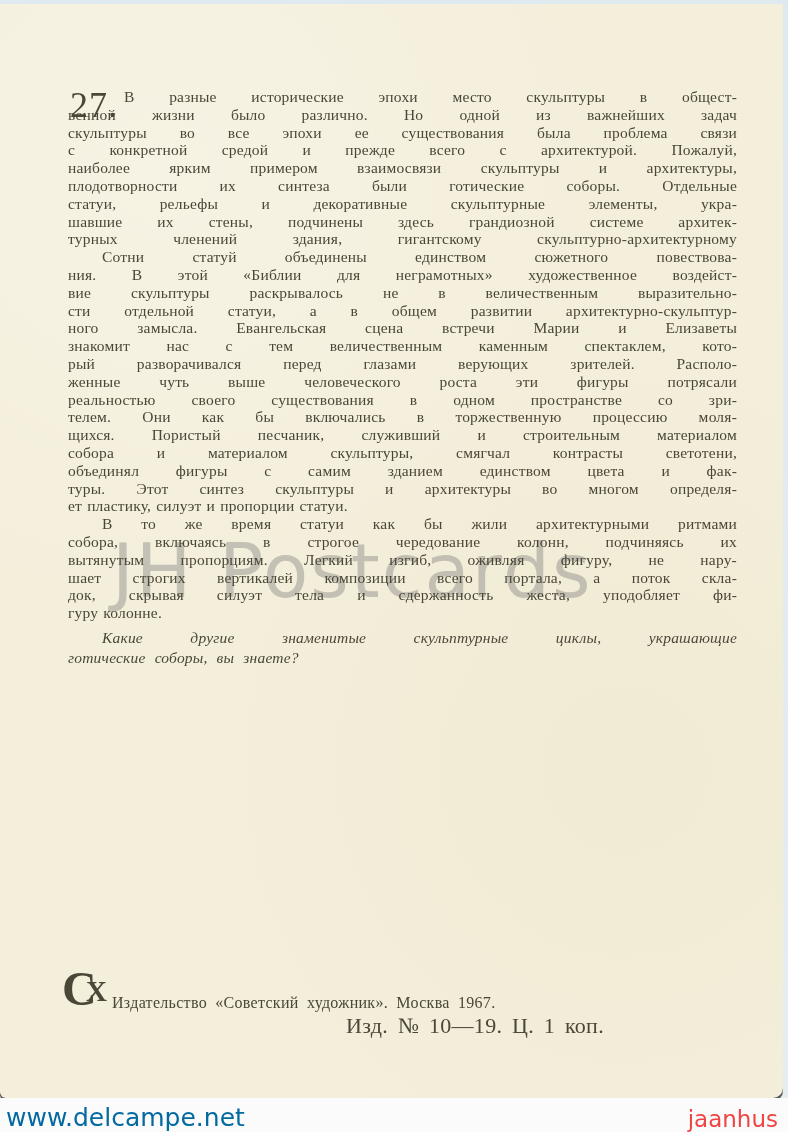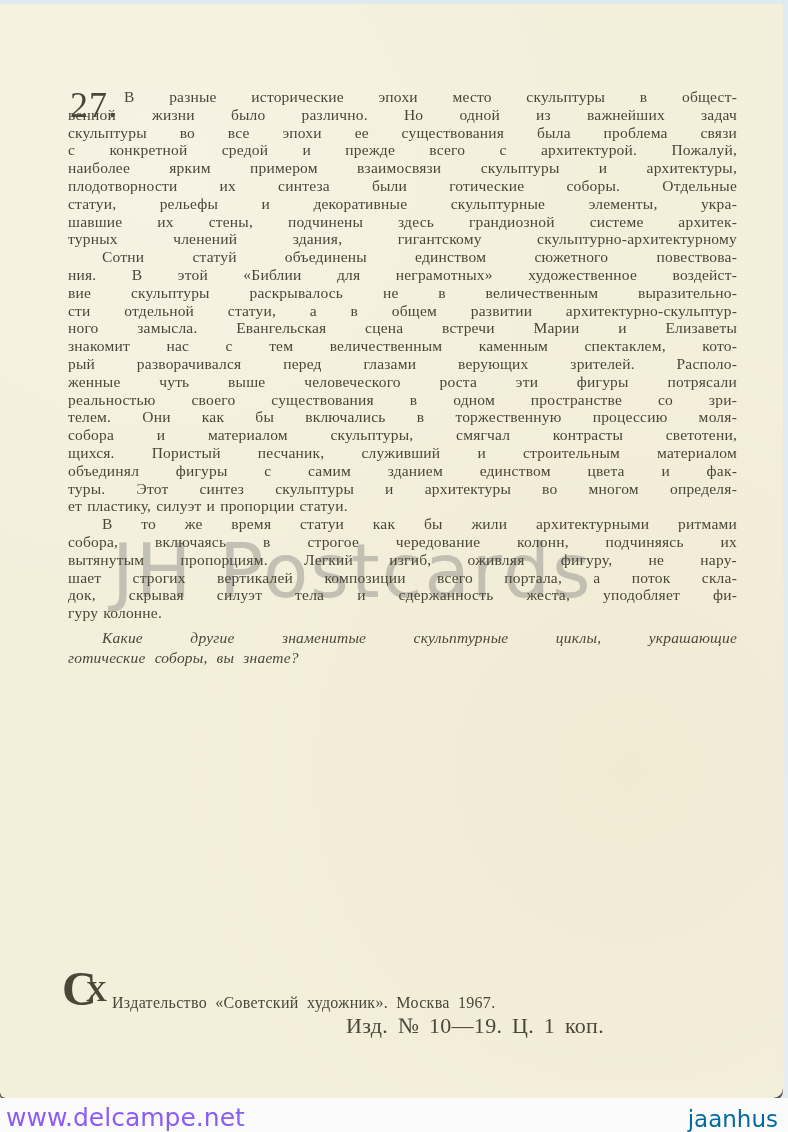--- a/index.html
+++ b/index.html
@@ -35,22 +35,22 @@
   .wm-center{
     position:absolute;left:112px;top:524px;white-space:nowrap;
     font-family:"DejaVu Sans", sans-serif;font-weight:normal;font-size:74px;
     color:rgba(122,122,122,.40);letter-spacing:2px;
   }
   .logo-c{position:absolute;left:62px;top:961px;font-size:48px;line-height:1;color:#4b4738;font-weight:bold;}
   .logo-x{position:absolute;left:86px;top:973px;font-size:29px;line-height:1;color:#4b4738;font-weight:bold;}
   .pub1{position:absolute;left:112px;top:990px;font-size:16px;color:#4b4738;word-spacing:4px;letter-spacing:.3px;}
   .pub2{position:absolute;left:346px;top:1009px;font-size:22px;color:#4b4738;word-spacing:4px;letter-spacing:.3px;}
   .strip{position:absolute;left:0;bottom:0;width:788px;height:34px;background:#fbfbfb;}
-  .wm-left{position:absolute;left:6px;top:1103px;font-family:"DejaVu Sans",sans-serif;font-size:25px;color:#8b5cf6;}
-  .wm-right{position:absolute;right:10px;top:1106px;font-family:"DejaVu Sans",sans-serif;font-size:23px;color:#0369a1;}
+  .wm-left{position:absolute;left:6px;top:1103px;font-family:"DejaVu Sans",sans-serif;font-size:25px;color:#0369a1;}
+  .wm-right{position:absolute;right:10px;top:1106px;font-family:"DejaVu Sans",sans-serif;font-size:23px;color:#ef4444;}
 </style>
 </head>
 <body>
 
 <div class="card">
 
   <div class="wm-center">JH Postcards</div>
 
   <div class="num">27.</div>
 
@@ -72,22 +72,22 @@
       <div class="ln j ind">Сотни статуй объединены единством сюжетного повествова-</div>
       <div class="ln j">ния. В этой «Библии для неграмотных» художественное воздейст-</div>
       <div class="ln j">вие скульптуры раскрывалось не в величественным выразительно-</div>
       <div class="ln j">сти отдельной статуи, а в общем развитии архитектурно-скульптур-</div>
       <div class="ln j">ного замысла. Евангельская сцена встречи Марии и Елизаветы</div>
       <div class="ln j">знакомит нас с тем величественным каменным спектаклем, кото-</div>
       <div class="ln j">рый разворачивался перед глазами верующих зрителей. Располо-</div>
       <div class="ln j">женные чуть выше человеческого роста эти фигуры потрясали</div>
       <div class="ln j">реальностью своего существования в одном пространстве со зри-</div>
       <div class="ln j">телем. Они как бы включались в торжественную процессию моля-</div>
+      <div class="ln j">щихся. Пористый песчаник, служивший и строительным материалом</div>
       <div class="ln j">собора и материалом скульптуры, смягчал контрасты светотени,</div>
-      <div class="ln j">щихся. Пористый песчаник, служивший и строительным материалом</div>
       <div class="ln j">объединял фигуры с самим зданием единством цвета и фак-</div>
       <div class="ln j">туры. Этот синтез скульптуры и архитектуры во многом определя-</div>
       <div class="ln last">ет пластику, силуэт и пропорции статуи.</div>
     </div>
 
     <div>
       <div class="ln j ind">В то же время статуи как бы жили архитектурными ритмами</div>
       <div class="ln j">собора, включаясь в строгое чередование колонн, подчиняясь их</div>
       <div class="ln j">вытянутым пропорциям. Легкий изгиб, оживляя фигуру, не нару-</div>
       <div class="ln j">шает строгих вертикалей композиции всего портала, а поток скла-</div>

